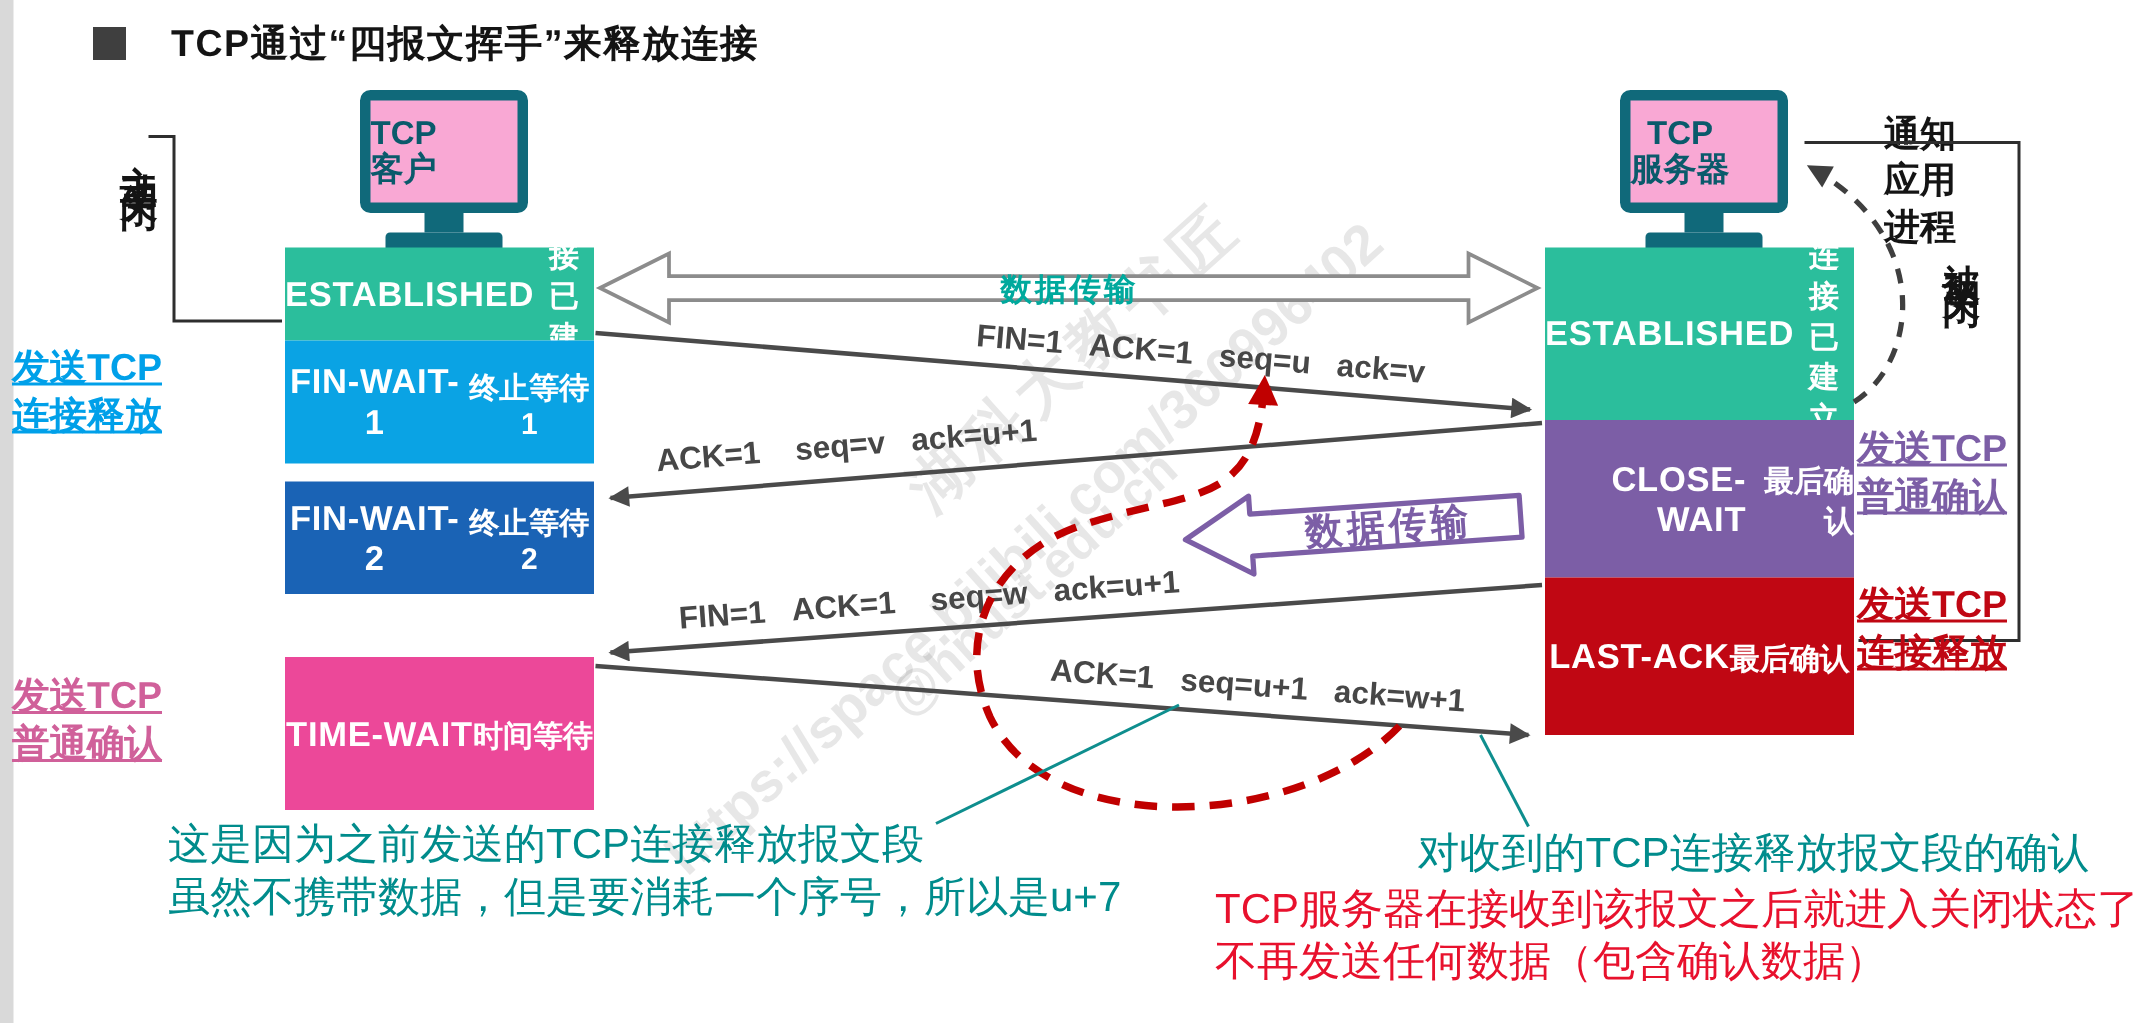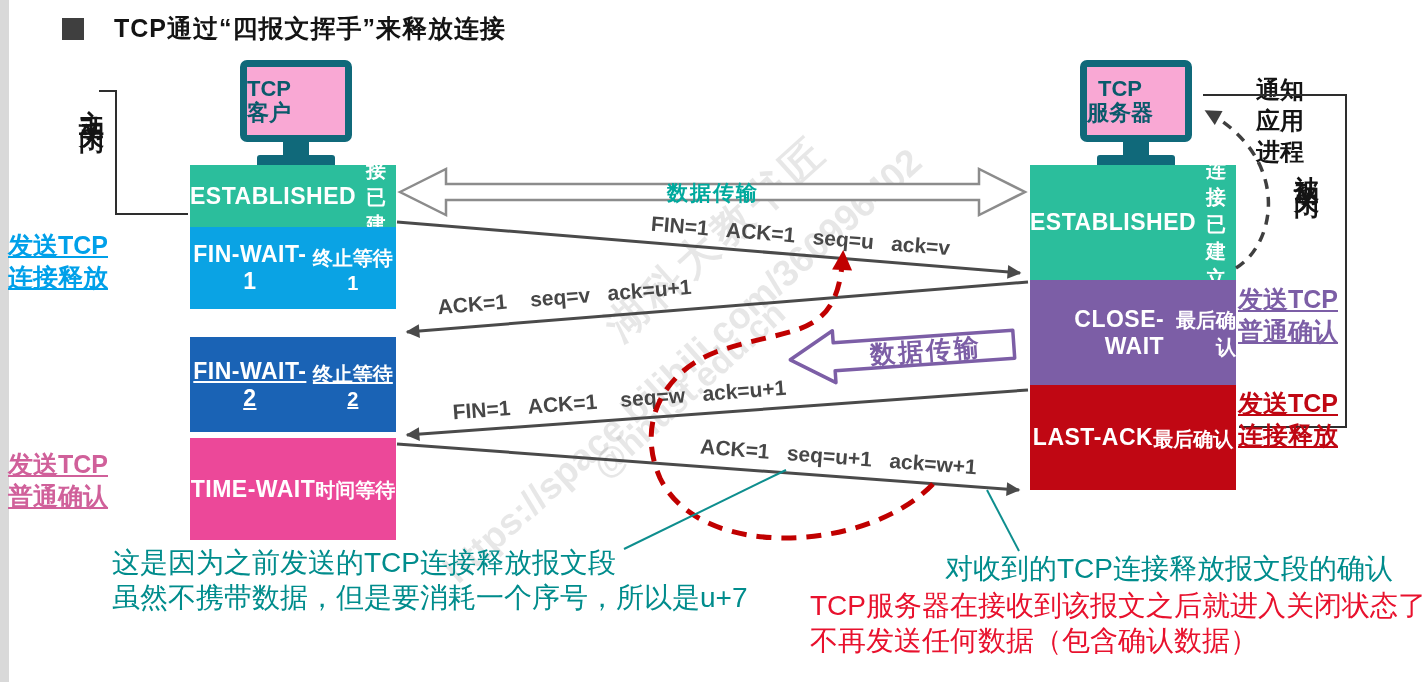--- a/index.html
+++ b/index.html
@@ -27,21 +27,21 @@
   .base { width:78px; height:16px; background:#10697A; border-radius:3px; }
 
   .state { position:absolute; width:206px; display:flex; flex-direction:row; align-items:center;
            justify-content:center; color:#fff; z-index:3; text-align:center; }
   .state .en { font-size:23px; font-weight:bold; letter-spacing:0.5px; }
   .state .zh { font-size:20px; font-weight:bold; margin-top:3px; }
   .client-col { left:190px; }
   .server-col { left:1030px; }
   #c-est { top:165px; height:62px; }
   #c-fw1 { top:227px; height:82px; }
-  #c-fw2 { top:337px; height:95px;text-decoration:underline; }
+  #c-fw2 { top:321px; height:75px; }
   #c-tw  { top:438px; height:102px; }
   #s-est { top:165px; height:115px; }
   #s-cw  { top:280px; height:105px;text-align:right; }
   #s-la  { top:385px; height:105px;text-align:right; }
 
   svg.overlay { position:absolute; left:0; top:0; z-index:4; }
 
   .vtext { position:absolute; writing-mode:vertical-lr; text-orientation:upright; font-size:25px;
            font-weight:bold; color:#141414; letter-spacing:6px; z-index:3; }
   #active-close { left:76px; top:90px; }

